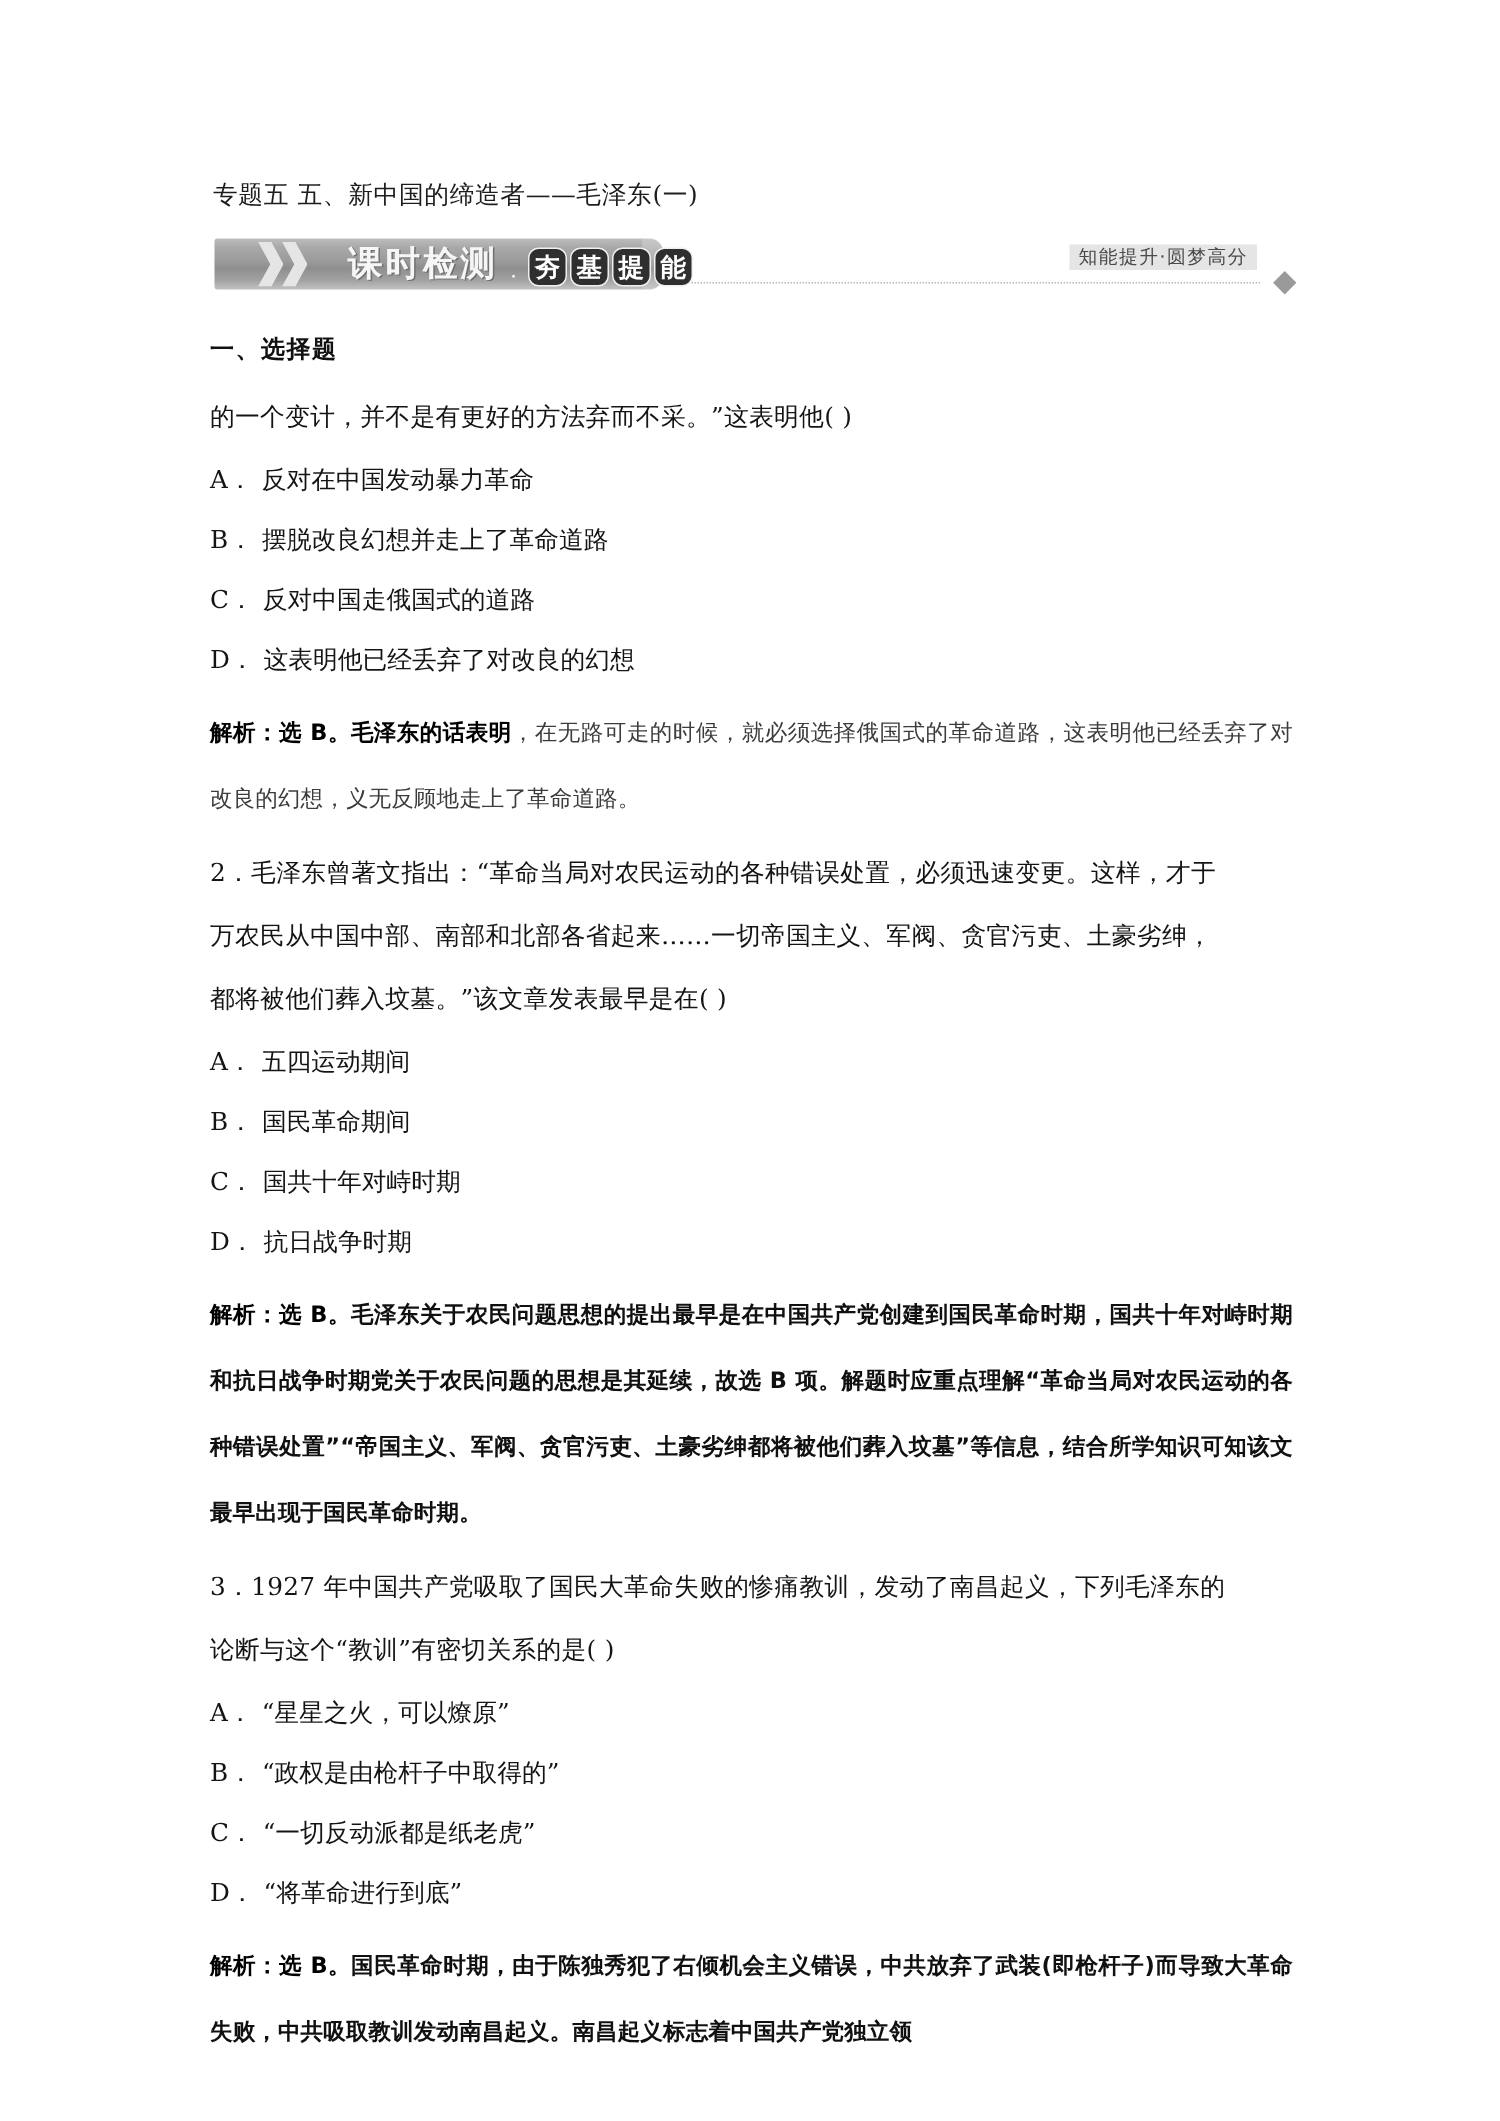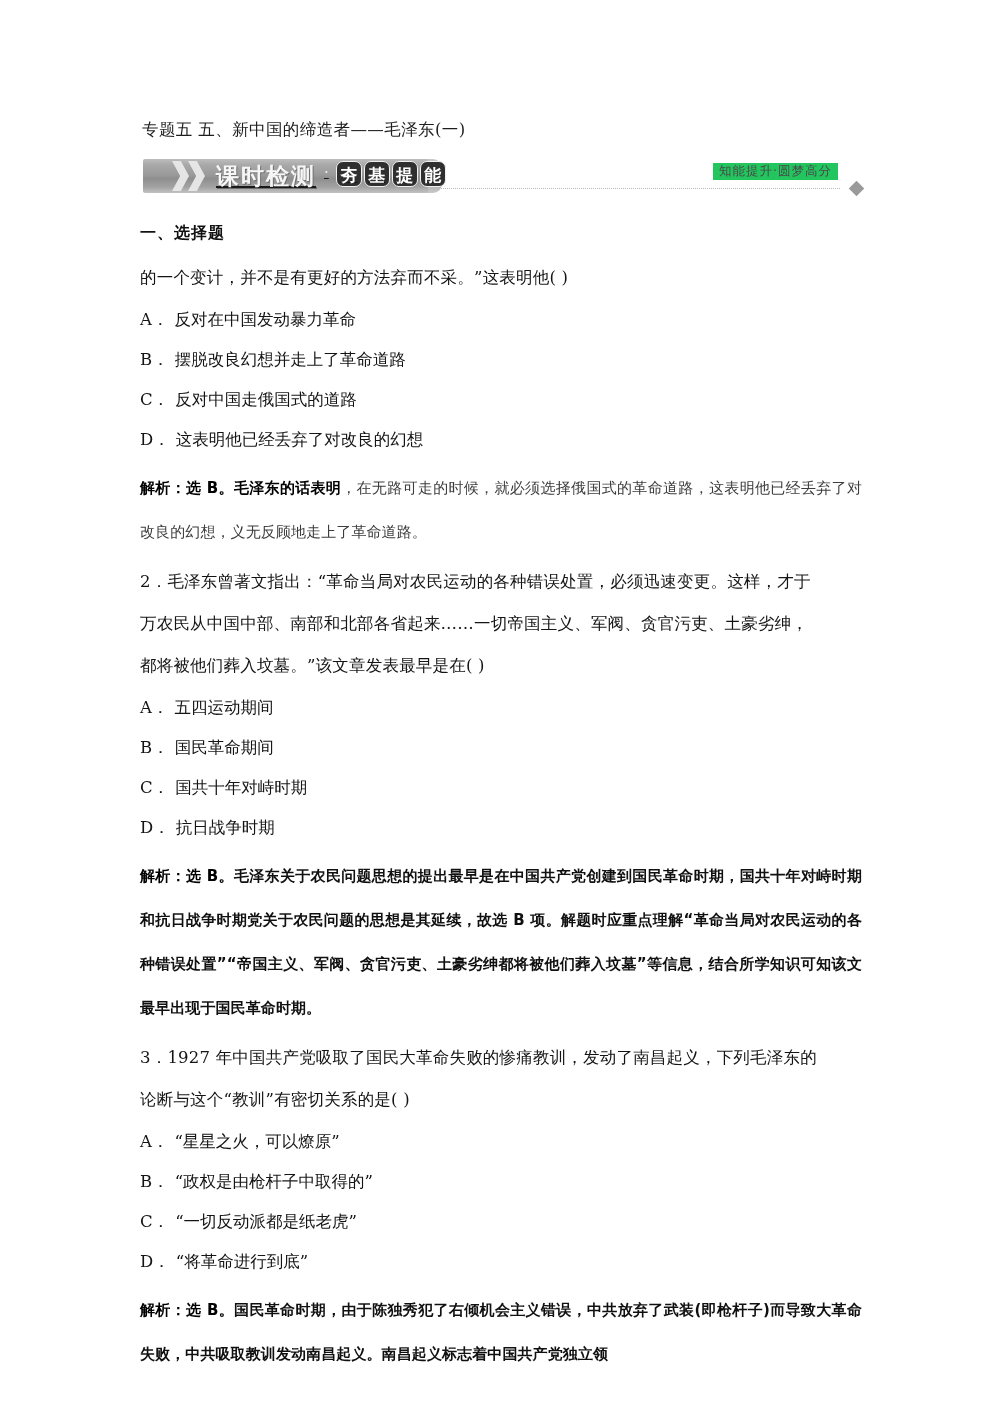--- a/index.html
+++ b/index.html
@@ -70,28 +70,27 @@
     height: 30px;
     background: #e9e9e9;
     clip-path: polygon(0 0, 52% 0, 100% 50%, 52% 100%, 0 100%, 48% 50%);
     opacity: .95;
   }
   .chev.c1 { left: 34px; }
   .chev.c2 { left: 50px; }
 
   .banner-title {
     position: absolute;
-    left: 78px;
+    left: 94px;
     top: 4px;
     height: 30px;
     display: flex;
-    align-items: flex-start;
+    align-items: flex-end;
     gap: 3px;
     z-index: 4;
-    text-decoration: underline;
   }
   .banner-title .bt-main {
     font-family: "DejaVu Sans", "Liberation Sans", sans-serif;
     font-weight: bold;
     font-size: 23px;
     color: #f6f6f6;
     letter-spacing: 2px;
     text-shadow: 1px 1px 0 #707070;
   }
   .banner-title .bt-dot {
@@ -123,21 +122,21 @@
     border-top: 1.5px dotted #b9b9b9;
   }
   .banner-tag {
     position: absolute;
     right: 24px;
     top: 6px;
     font-family: "DejaVu Sans", "Liberation Sans", sans-serif;
     font-size: 12.5px;
     color: #4a4a4a;
     letter-spacing: 1px;
-    background: #22c55e;
+    background: #e5e5e5;
     padding: 0 6px;
     white-space: nowrap;
   }
   .banner-diamond {
     position: absolute;
     right: 0px;
     top: 26px;
     width: 11px; height: 11px;
     background: #9a9a9a;
     transform: rotate(45deg);

